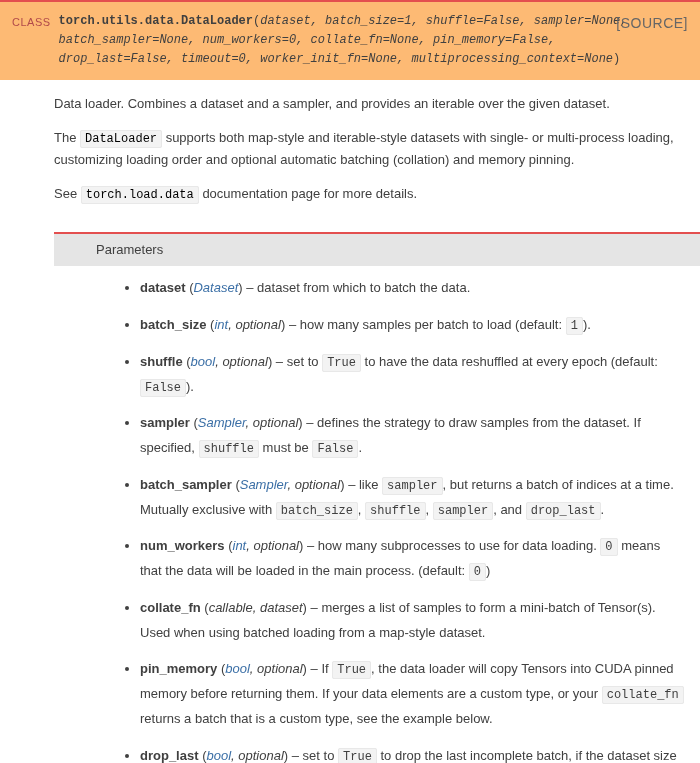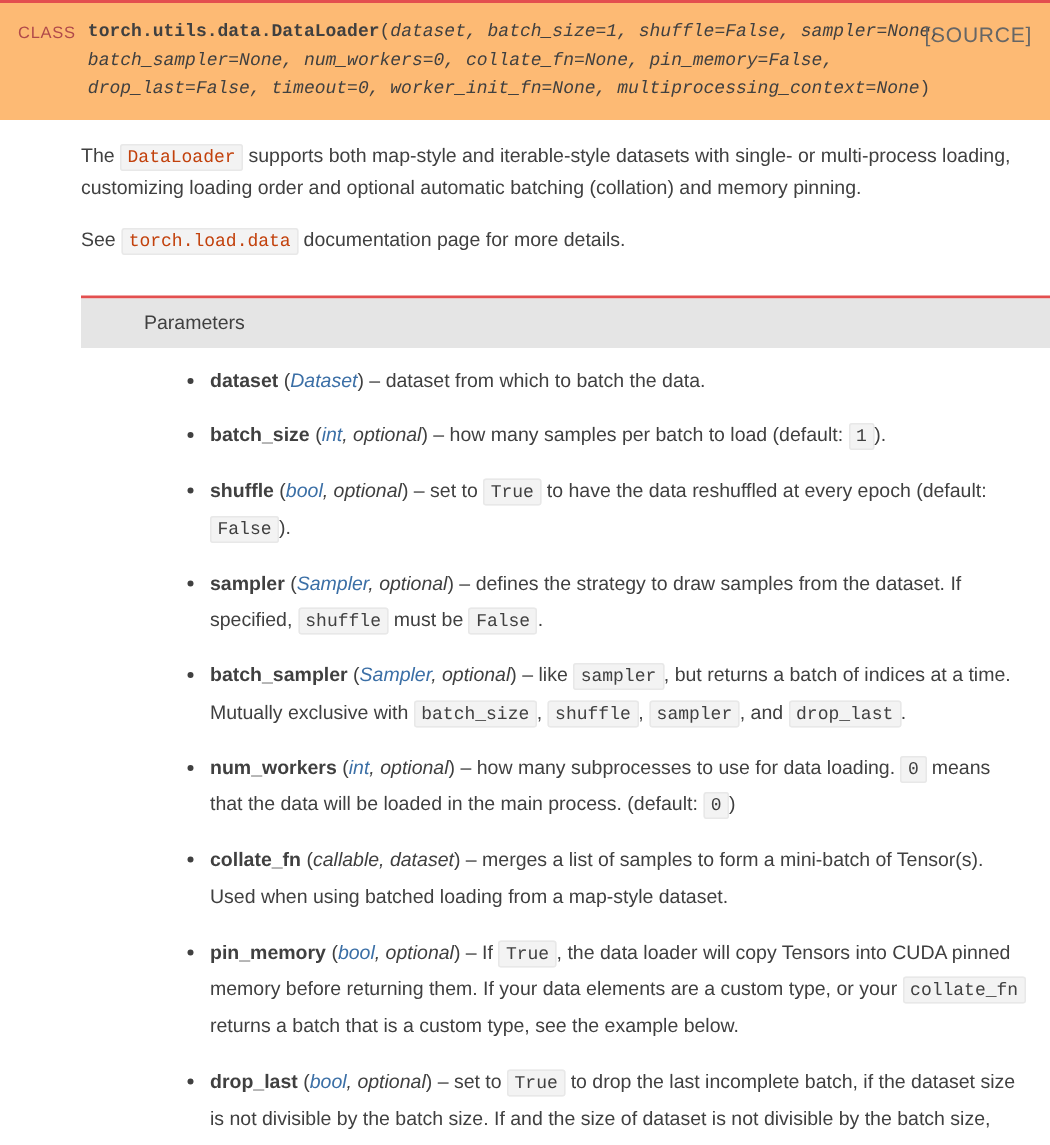--- a/index.html
+++ b/index.html
@@ -60,21 +60,21 @@
   code.inline {
     font-family: "SFMono-Regular", Consolas, "Liberation Mono", Menlo, monospace;
     font-size: 12px;
     background: #f3f3f3;
     padding: 1px 4px;
     border: 1px solid #e8e8e8;
     border-radius: 2px;
     color: #404040;
     white-space: nowrap;
   }
-  code.inline.link { color: #c2410c; cursor: pointer; font-family: Liberation Mono, monospace; }
+  code.inline.link { color: #000000; cursor: pointer; font-family: Liberation Mono, monospace; }
   .params-block {
     margin: 8px 0 0 54px;
     border-top: 2px solid #e34f4f;
     background: #fff;
   }
   .params-header {
     background: #e5e5e5;
     padding: 6px 12px 6px 42px;
     font-size: 13px;
   }
@@ -98,20 +98,21 @@
 
   <div class="signature">
     <span class="class-label">CLASS</span>
     <span class="sig-body">
       <span class="sig-name">torch.utils.data.DataLoader</span><span class="sig-paren">(</span><span>dataset, batch_size=1, shuffle=False, sampler=None, batch_sampler=None, num_workers=0, collate_fn=None, pin_memory=False, drop_last=False, timeout=0, worker_init_fn=None, multiprocessing_context=None</span><span class="sig-paren">)</span>
     </span>
     <span class="source-link">[SOURCE]</span>
   </div>
 
   <div class="desc">
+    <p>Data loader. Combines a dataset and a sampler, and provides an iterable over the given dataset.</p>
     <p>
       <span>The </span><code class="inline link">DataLoader</code><span> supports both map-style and iterable-style datasets with single- or multi-process loading, customizing loading order and optional automatic batching (collation) and memory pinning.</span>
     </p>
     <p>
       <span>See </span><code class="inline link">torch.load.data</code><span> documentation page for more details.</span>
     </p>
   </div>
 
   <div class="params-block">
     <div class="params-header">Parameters</div>

